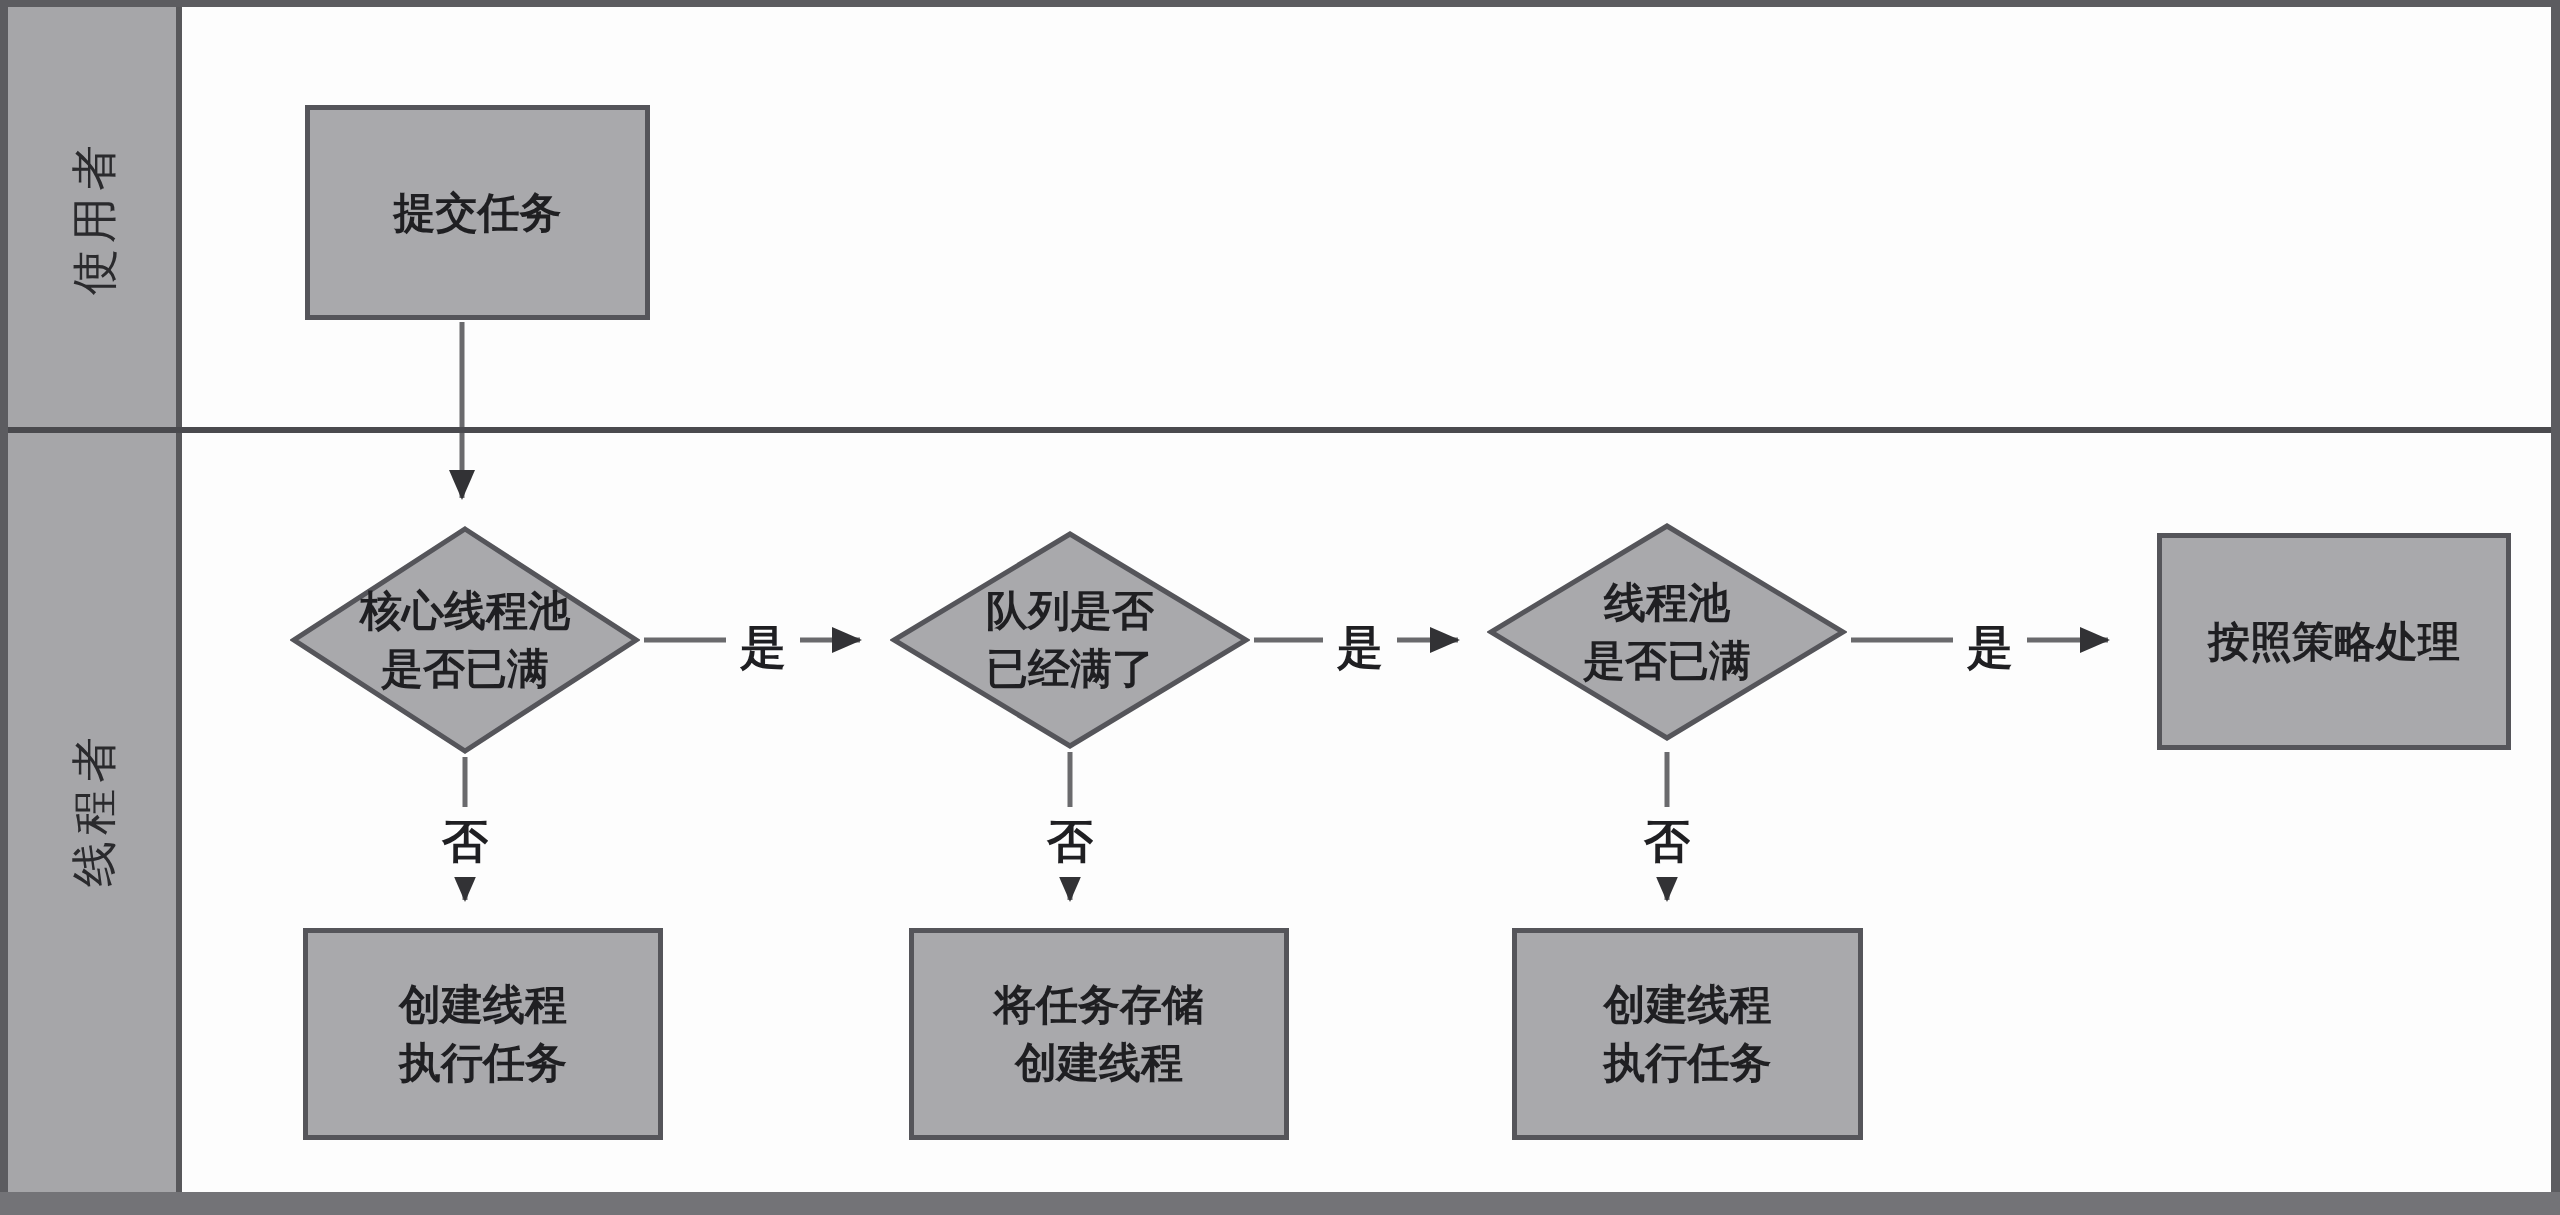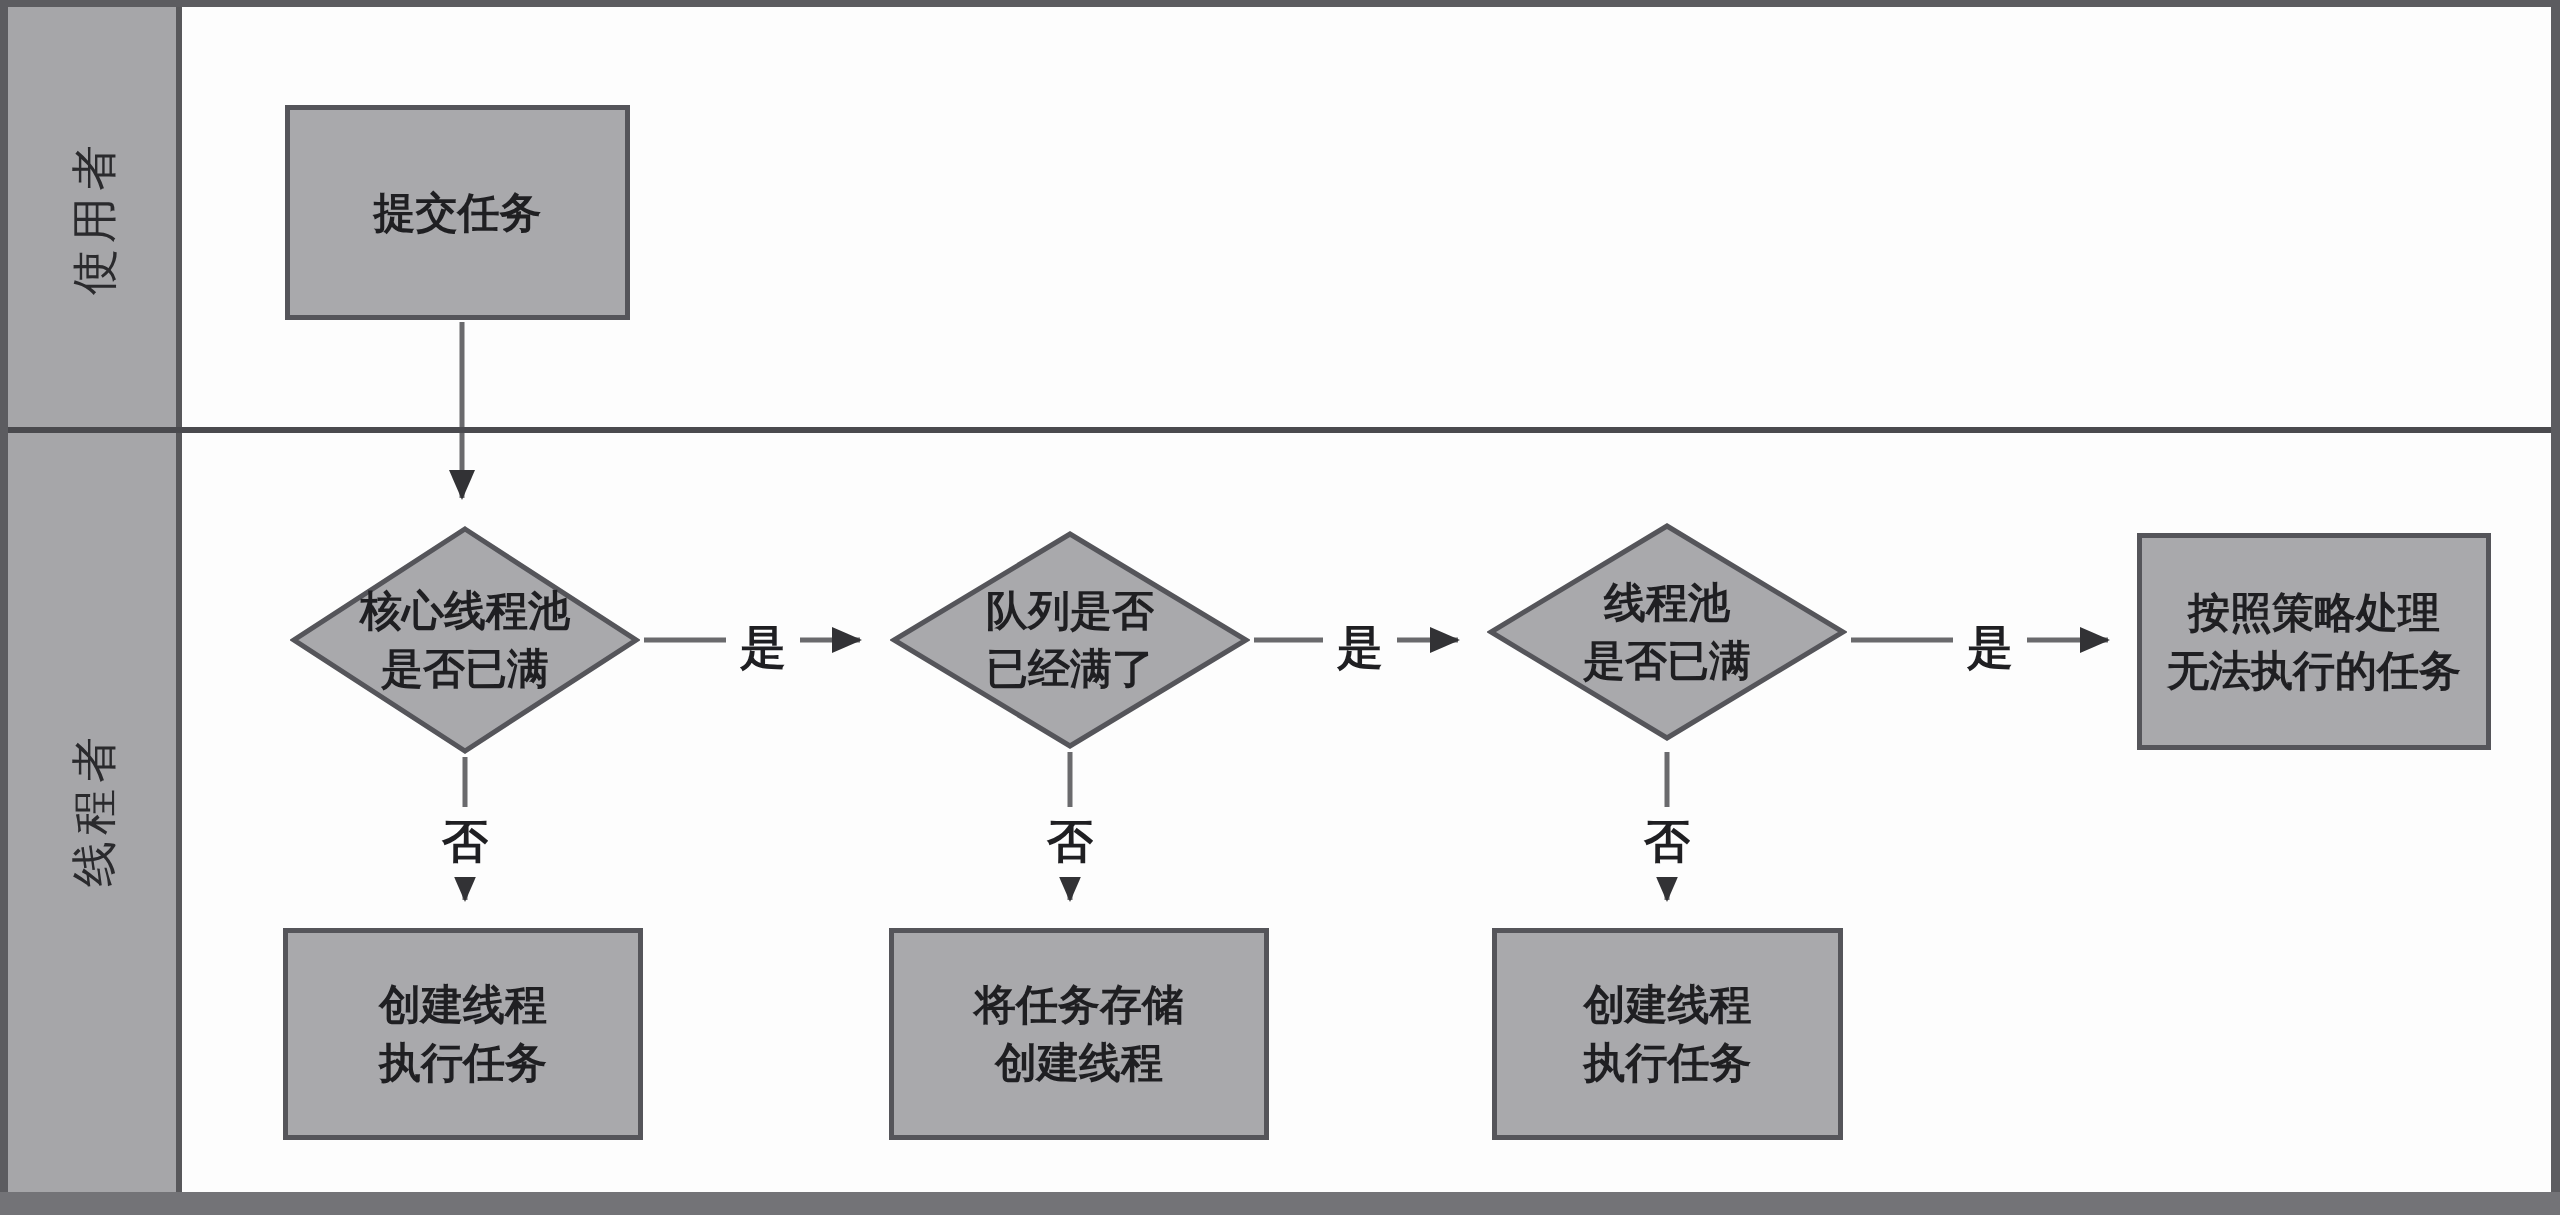--- a/index.html
+++ b/index.html
@@ -27,21 +27,21 @@
   .lane-cell .lane-label{
     transform:rotate(-90deg);white-space:nowrap;font-size:46px;letter-spacing:6px;
     font-family:"Liberation Serif","DejaVu Serif",serif;color:#2a2a2d;
   }
   .lane-divider{position:absolute;left:0;top:427px;width:2560px;height:6px;background:var(--divider);z-index:4;}
   
   svg.wires{position:absolute;left:0;top:0;z-index:1;}
   
   .node{position:absolute;display:flex;flex-direction:column;align-items:center;justify-content:center;
     text-align:center;font-weight:bold;font-size:42px;line-height:1.38;z-index:2;}
-  .rect{background:var(--node-fill);border:5px solid var(--node-border);box-sizing:border-box;}
+  .rect{background:var(--node-fill);border:5px solid var(--node-border);box-sizing:border-box;margin-left:20px;}
   .diamond{background:transparent;}
   .diamond>svg{position:absolute;left:0;top:0;width:100%;height:100%;}
   .diamond .dtext{position:relative;z-index:1;}
   
   .edge-label{position:absolute;transform:translate(-50%,-50%);font-size:46px;font-weight:bold;
     background:var(--page-bg);z-index:3;line-height:1;
     font-family:"Liberation Serif","DejaVu Serif",serif;}
   .edge-label.h{padding:4px 14px;}
   .edge-label.v{padding:12px 4px;}
 </style>
@@ -75,21 +75,20 @@
       <line x1="1667" y1="752" x2="1667" y2="900" marker-end="url(#arrow)"></line>
     </g>
   </svg>
 
   <div class="node rect" style="left:285px;top:105px;width:345px;height:215px;">
     <span>提交任务</span>
   </div>
 
   <div class="node rect" style="left:2137px;top:533px;width:354px;height:217px;">
     <span>按照策略处理</span>
-    <span>无法执行的任务</span>
   </div>
 
   <div class="node rect" style="left:283px;top:928px;width:360px;height:212px;">
     <span>创建线程</span>
     <span>执行任务</span>
   </div>
 
   <div class="node rect" style="left:889px;top:928px;width:380px;height:212px;">
     <span>将任务存储</span>
     <span>创建线程</span>

